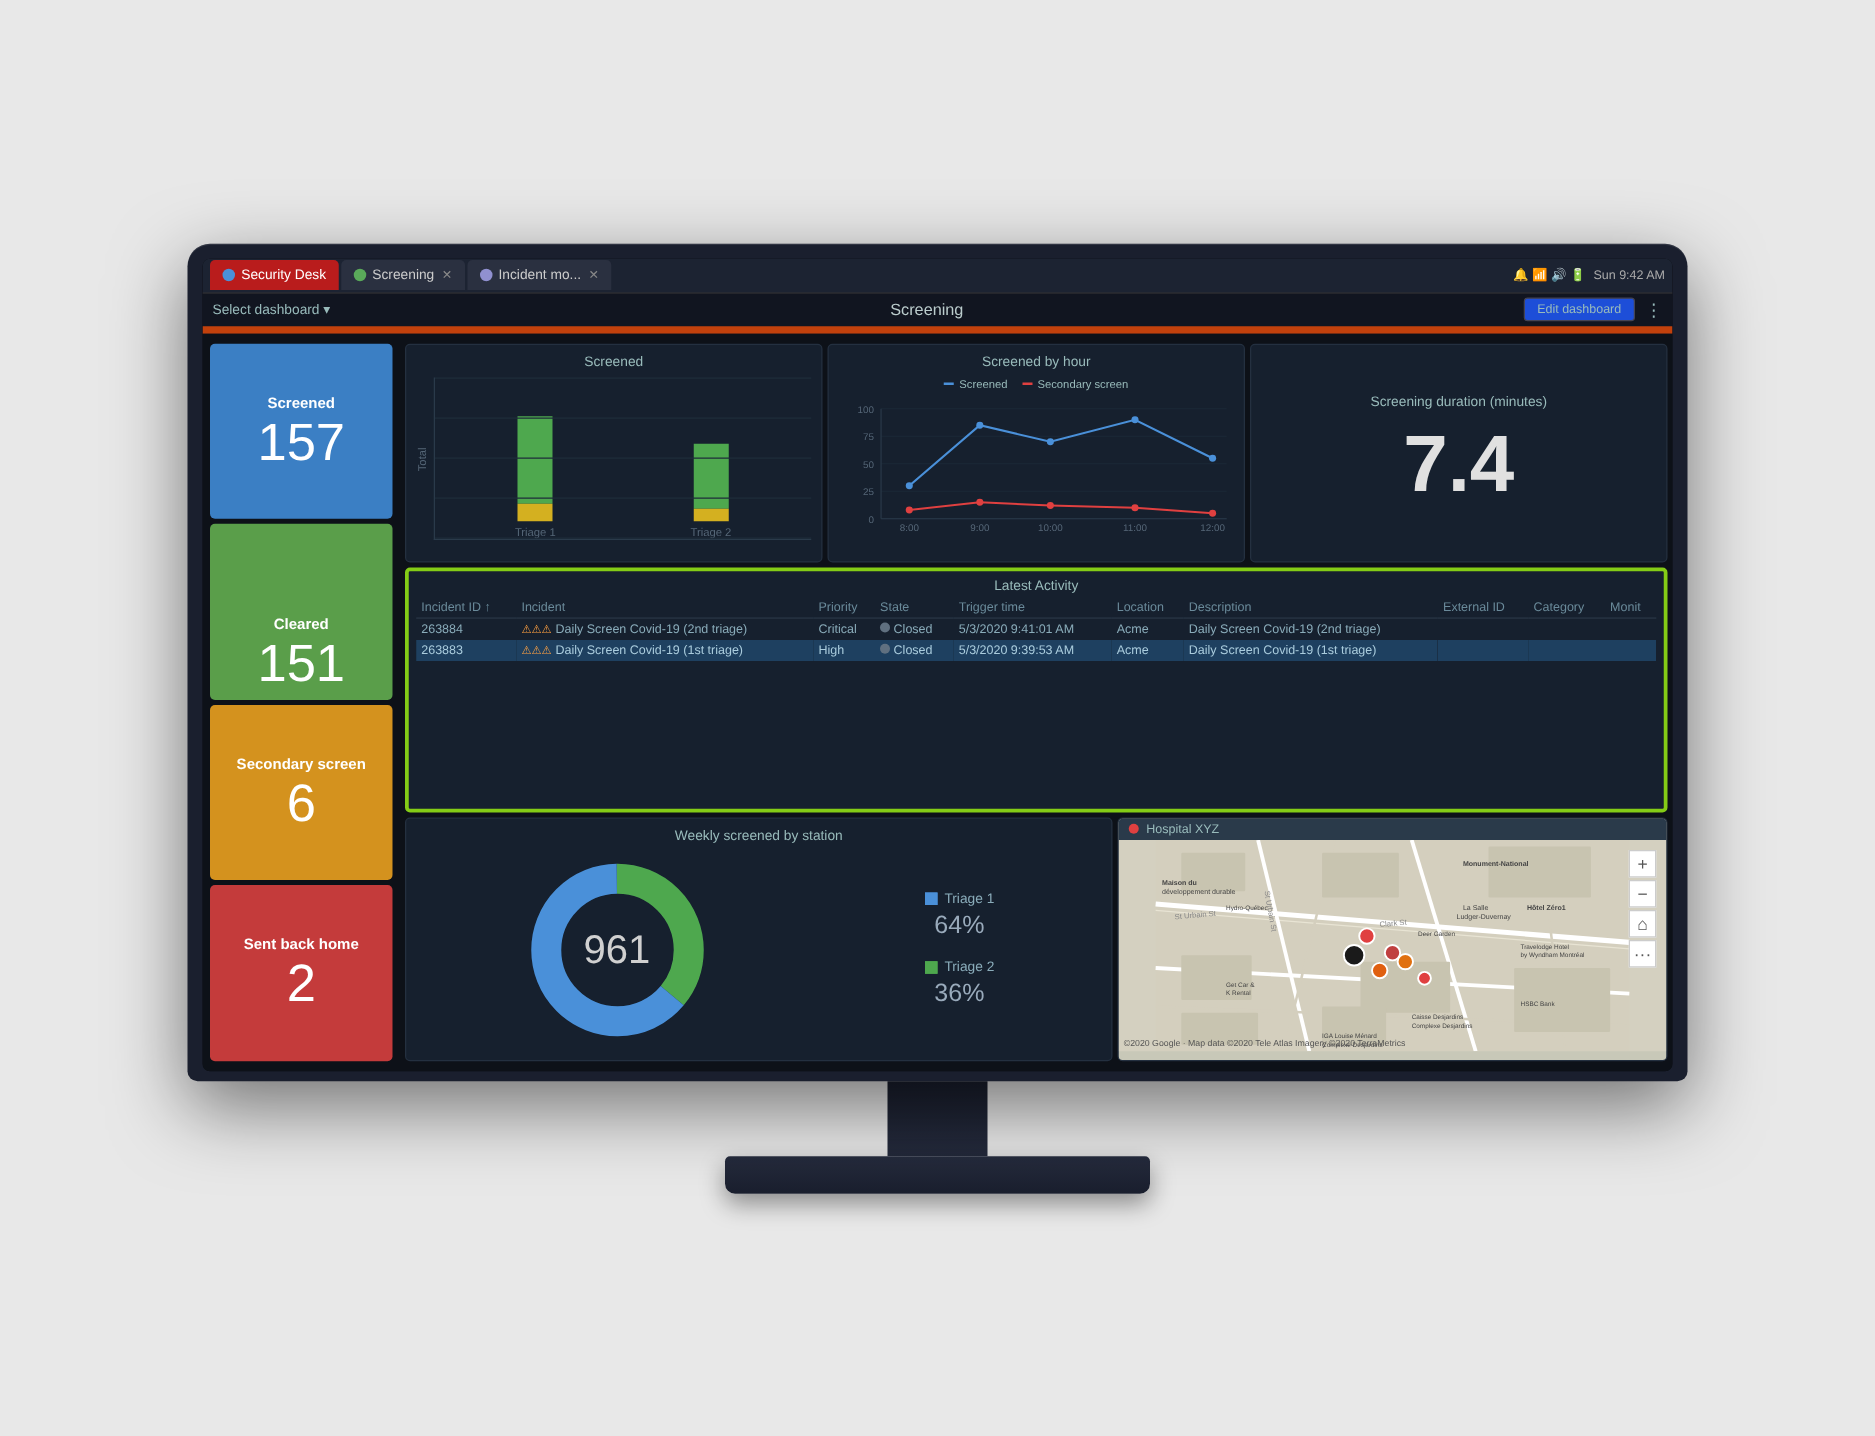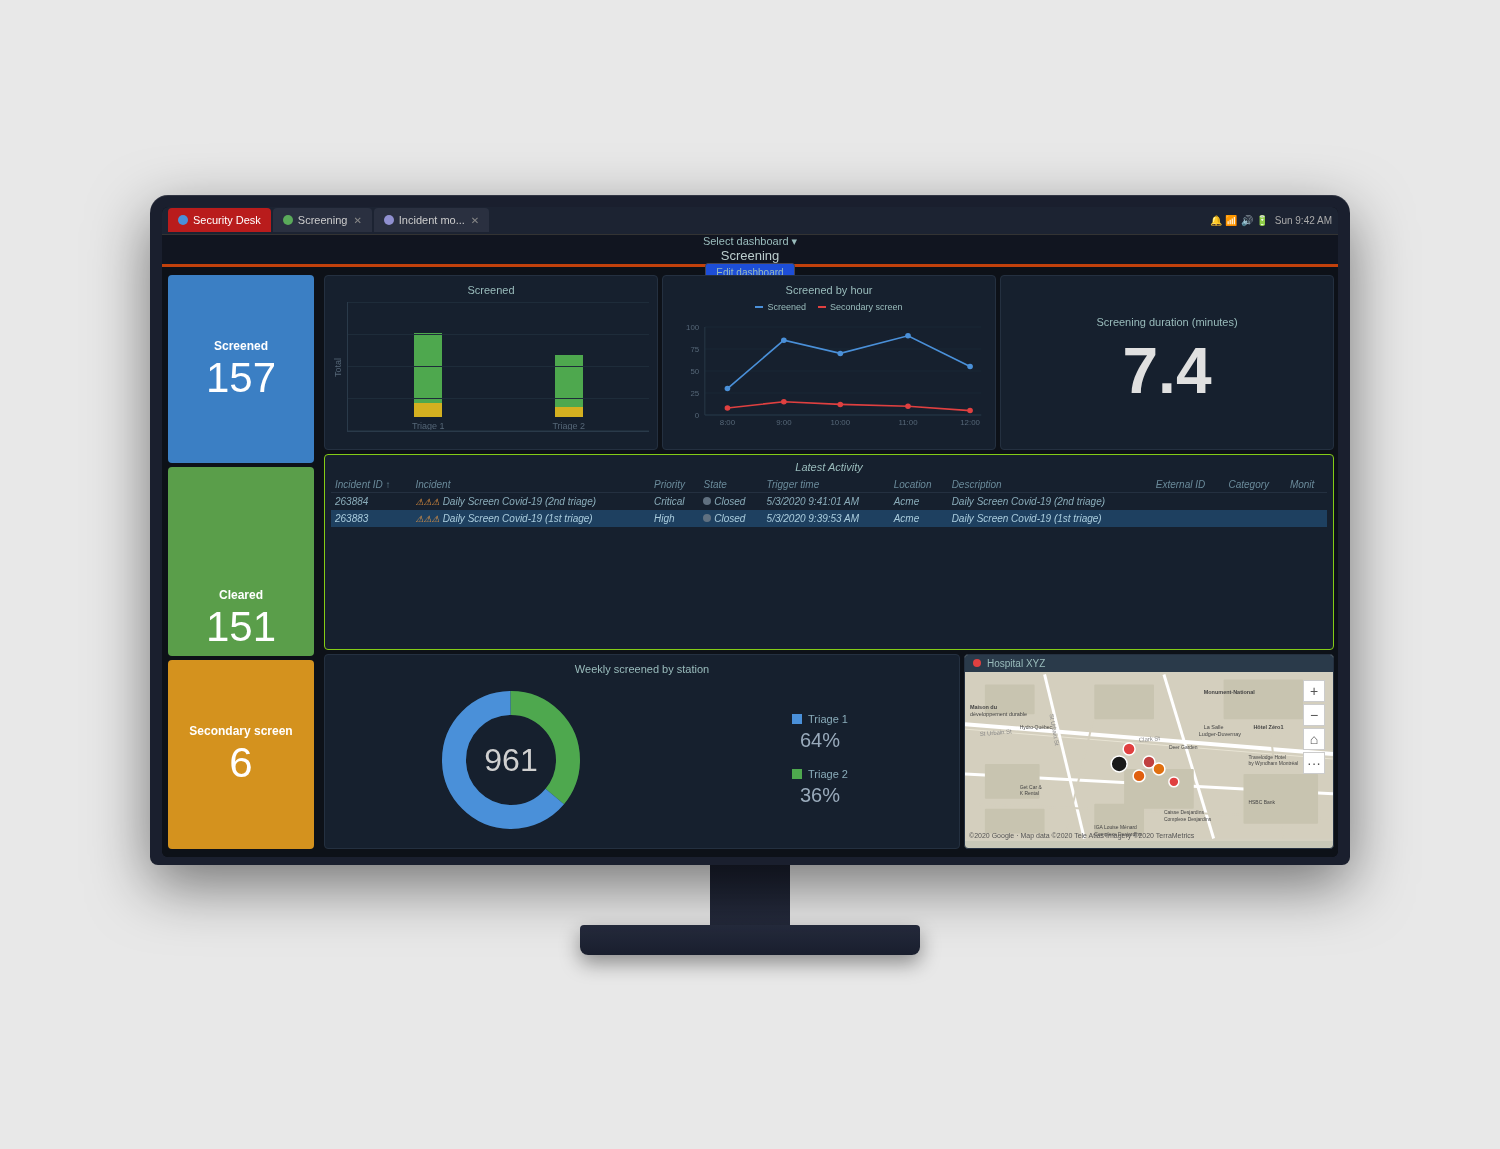--- a/index.html
+++ b/index.html
@@ -101,22 +101,21 @@
       color: #aaa;
     }
 
     
     .top-bar {
       background: #111520;
       height: 32px;
       display: flex;
       align-items: center;
       padding: 0 8px;
-      border-bottom: 3px solid #c2410c;
-      flex-direction: column;
+      border-bottom: 6px solid #c2410c;
     }
 
     .dashboard-select {
       color: #9bb;
       font-size: 11px;
       cursor: pointer;
     }
 
     .page-title {
       flex: 1;
@@ -332,26 +331,25 @@
 
     .big-number {
       color: #e0e0e0;
       font-size: 64px;
       font-weight: 700;
     }
 
     
     .activity-panel {
       background: #16202e;
-      border: 1px solid #84cc16;
+      border: 3px solid #84cc16;
       border-radius: 4px;
       padding: 6px;
       flex: 1;
       overflow: hidden;
-      font-style: italic;
     }
 
     .activity-title {
       color: #9bb;
       font-size: 11px;
       text-align: center;
       margin-bottom: 4px;
     }
 
     .activity-table {
@@ -472,21 +470,21 @@
       color: #9ab;
       font-weight: 300;
     }
 
     
     .map-panel {
       background: #c8c8b8;
       border: 1px solid #243040;
       border-radius: 4px;
       overflow: hidden;
-      width: 370px;
+      width: 440px;
       position: relative;
     }
 
     .map-title-bar {
       background: #2a3a4a;
       color: #9bb;
       font-size: 10px;
       padding: 3px 8px;
       display: flex;
       align-items: center;
@@ -587,20 +585,24 @@
             <div class="stat-label">Screened</div>
             <div class="stat-value">157</div>
           </div>
           <div class="stat-card green">
             <div class="stat-label">Cleared</div>
             <div class="stat-value">151</div>
           </div>
           <div class="stat-card orange">
             <div class="stat-label">Secondary screen</div>
             <div class="stat-value">6</div>
+          </div>
+          <div class="stat-card red">
+            <div class="stat-label">Sent back home</div>
+            <div class="stat-value">2</div>
           </div>
         </div>
 
         <div class="main-content">
 
           <div class="top-charts">
 
             <div class="chart-panel">
               <div class="chart-title">Screened</div>
               <div class="bar-chart-container">

